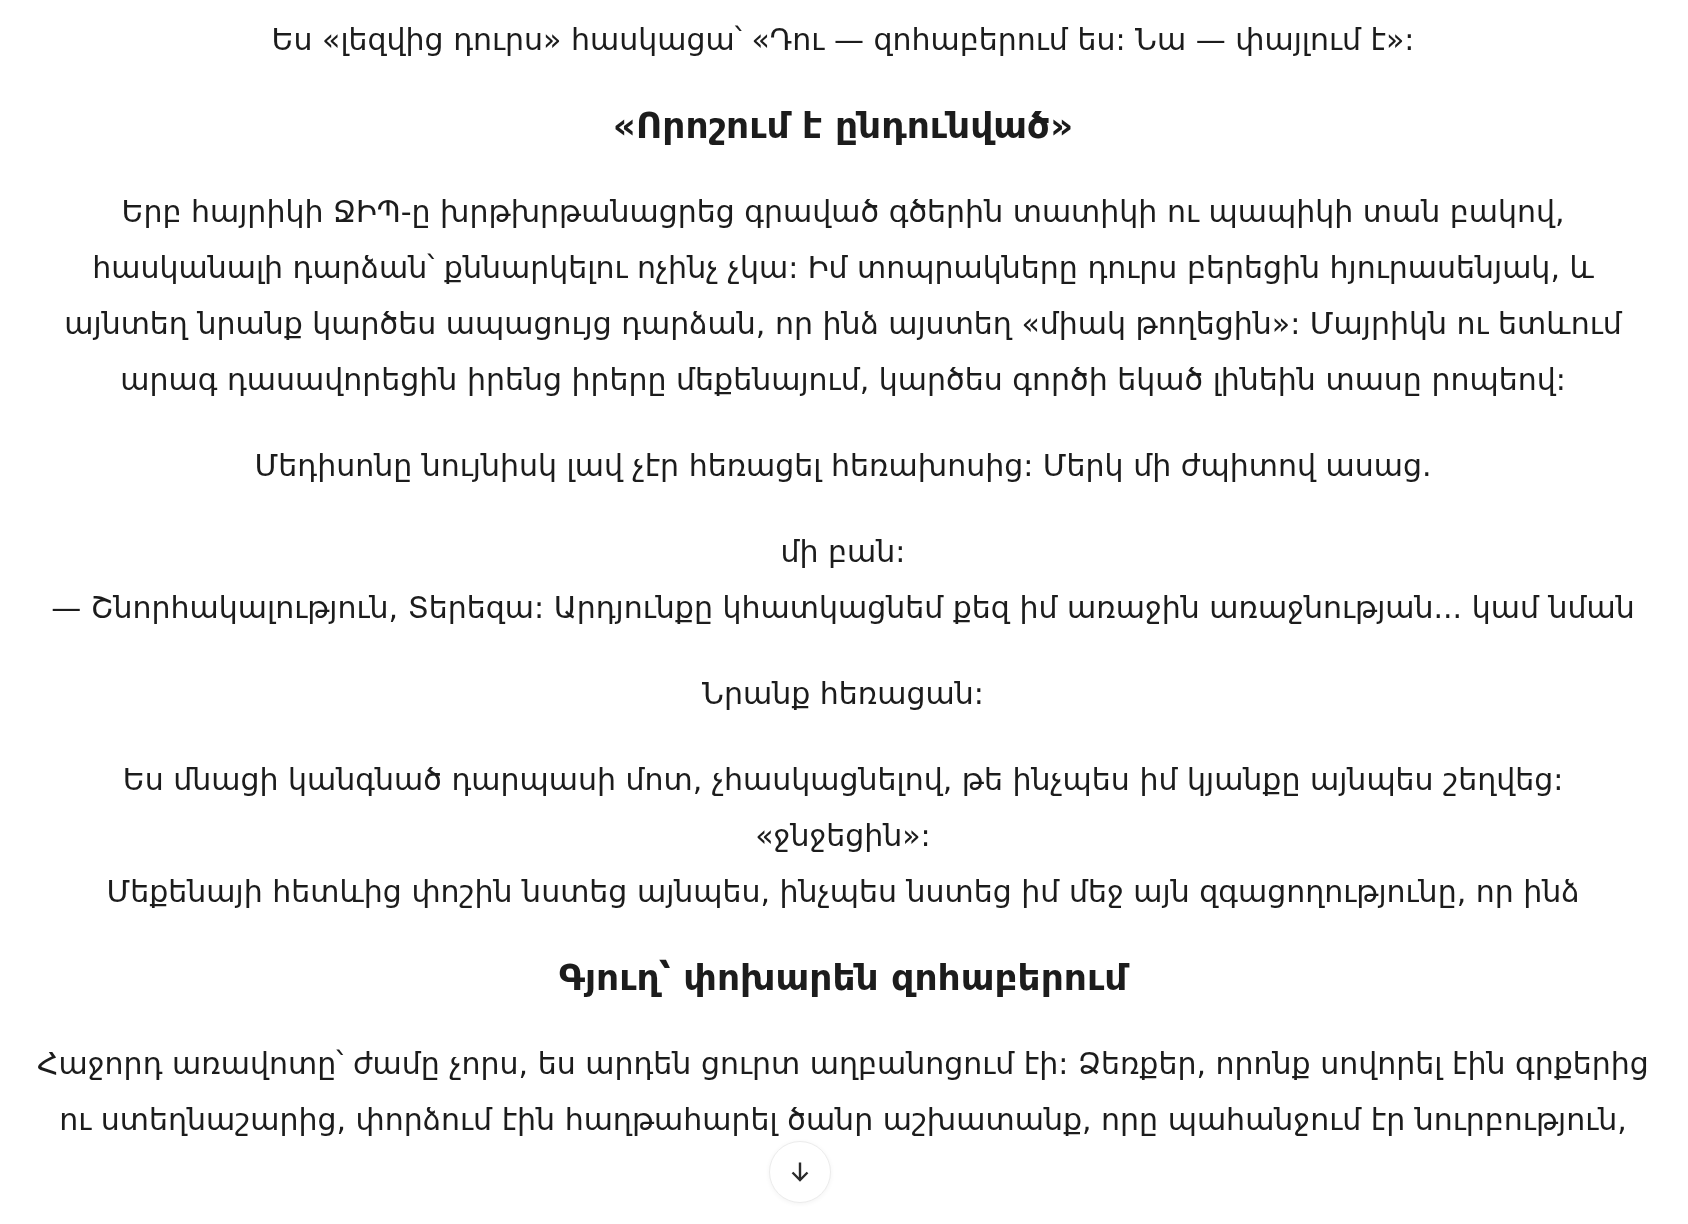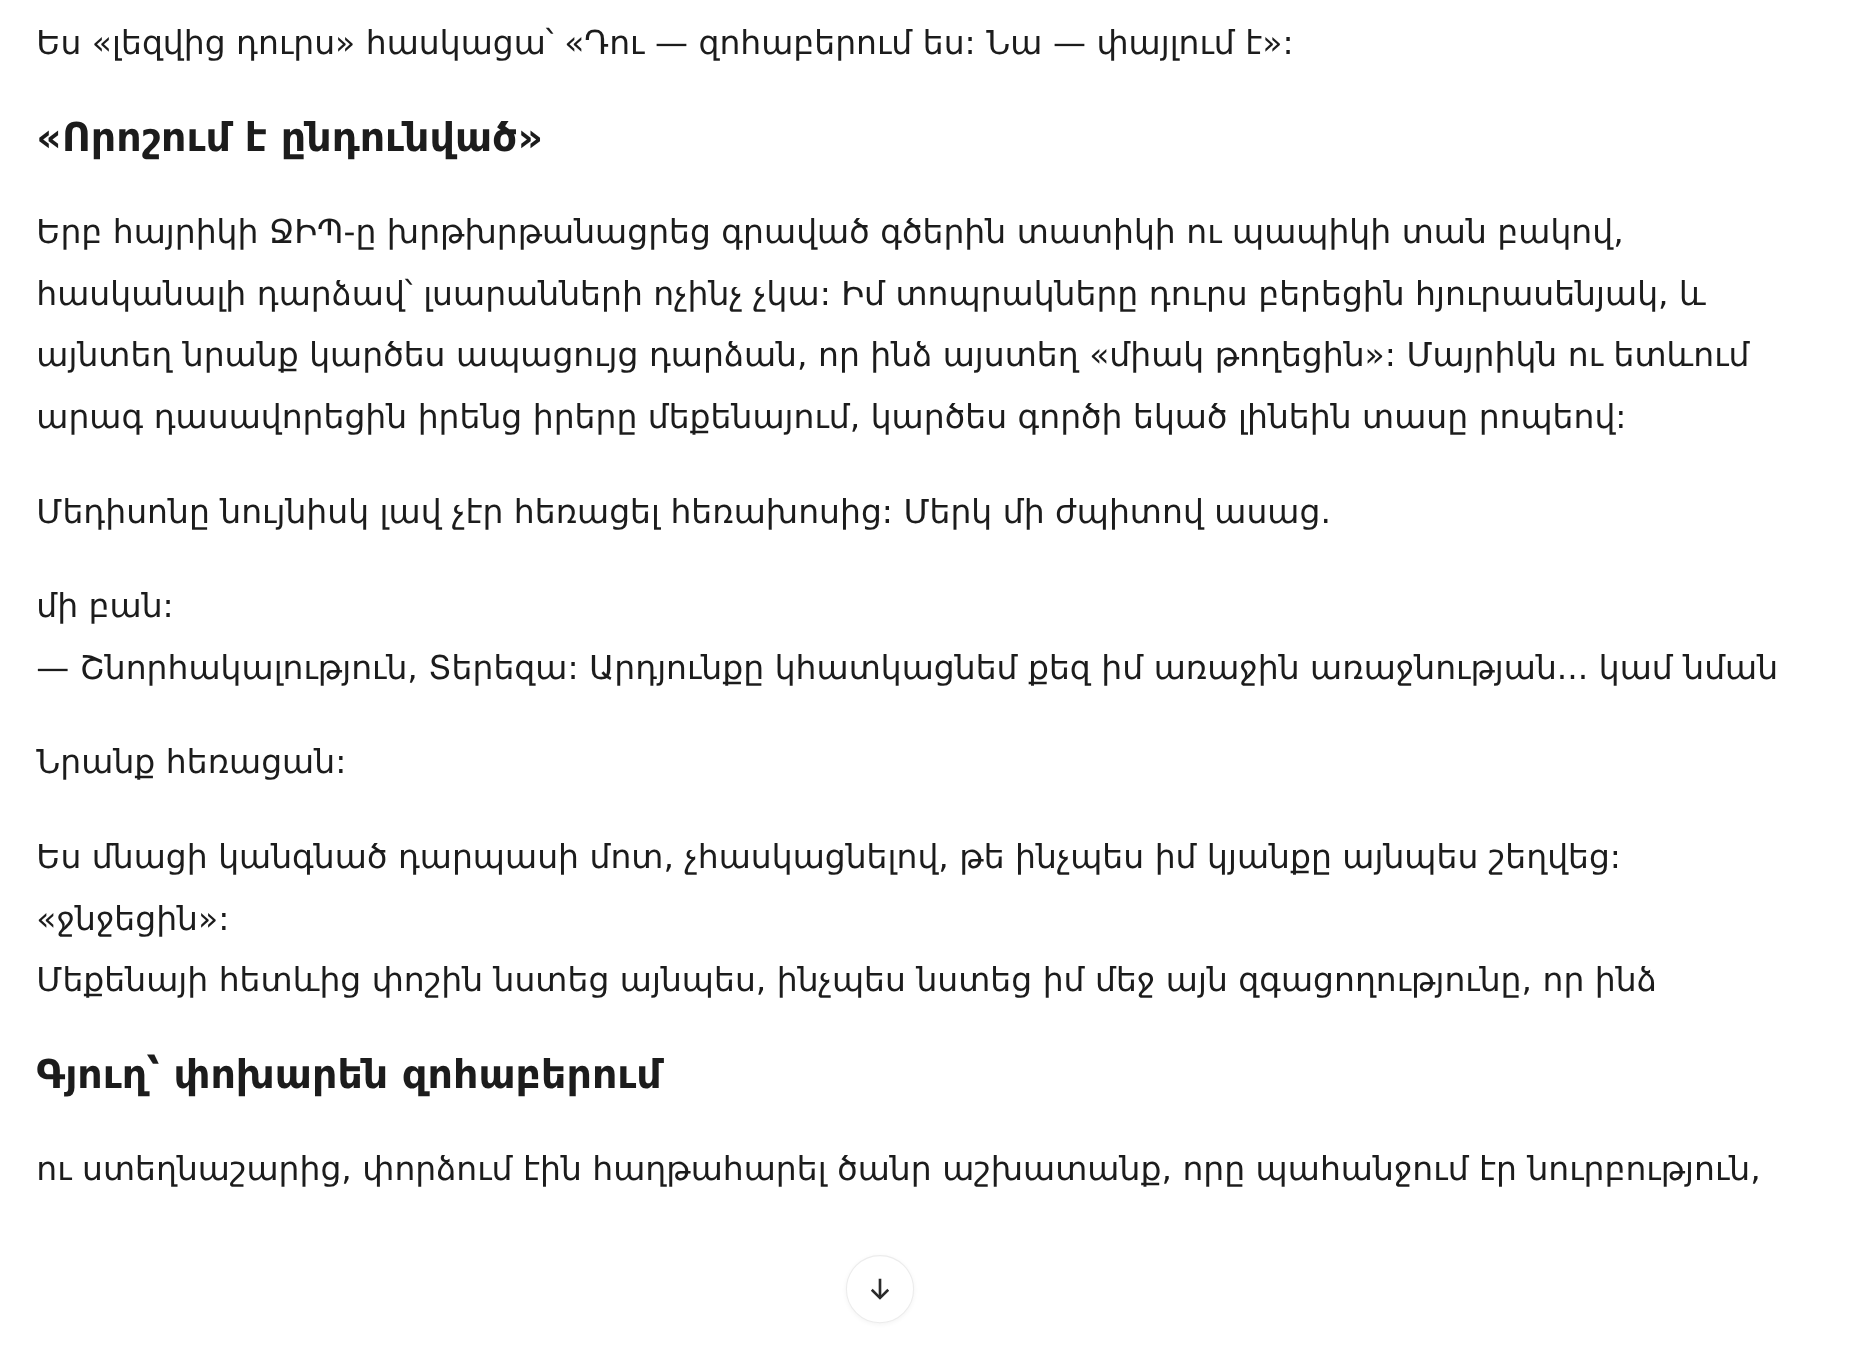--- a/index.html
+++ b/index.html
@@ -13,20 +13,21 @@
     overflow: hidden;
     position: relative;
     font-family: "DejaVu Sans", sans-serif;
     color: #1c1c1c;
   }
   .page {
     width: 1620px;
     padding: 12px 0 0 33px;
     font-size: 30px;
     line-height: 56px;
+    text-align: center;
   }
   .line {
     display: block;
     white-space: nowrap;
   }
   .para {
     margin: 0 0 30px 0;
     font-weight: 400;
   }
   .heading {
@@ -63,21 +64,21 @@
   <p class="para">
     <span class="line">Ես «լեզվից դուրս» հասկացա՝ «Դու — զոհաբերում ես: Նա — փայլում է»:</span>
   </p>
 
   <h2 class="heading">
     <span class="line">«Որոշում է ընդունված»</span>
   </h2>
 
   <p class="para">
     <span class="line">Երբ հայրիկի ՋԻՊ-ը խրթխրթանացրեց գրաված գծերին տատիկի ու պապիկի տան բակով,</span>
-    <span class="line">հասկանալի դարձավ՝ լսարանների ոչինչ չկա: Իմ տոպրակները դուրս բերեցին հյուրասենյակ, և</span>
+    <span class="line">հասկանալի դարձան՝ քննարկելու ոչինչ չկա: Իմ տոպրակները դուրս բերեցին հյուրասենյակ, և</span>
     <span class="line">այնտեղ նրանք կարծես ապացույց դարձան, որ ինձ այստեղ «միակ թողեցին»: Մայրիկն ու ետևում</span>
     <span class="line">արագ դասավորեցին իրենց իրերը մեքենայում, կարծես գործի եկած լինեին տասը րոպեով:</span>
   </p>
 
   <p class="para">
     <span class="line">Մեդիսոնը նույնիսկ լավ չէր հեռացել հեռախոսից: Մերկ մի ժպիտով ասաց.</span>
   </p>
 
   <p class="para">
     <span class="line">մի բան:</span>
@@ -92,20 +93,21 @@
     <span class="line">Ես մնացի կանգնած դարպասի մոտ, չհասկացնելով, թե ինչպես իմ կյանքը այնպես շեղվեց:</span>
     <span class="line">«ջնջեցին»:</span>
     <span class="line">Մեքենայի հետևից փոշին նստեց այնպես, ինչպես նստեց իմ մեջ այն զգացողությունը, որ ինձ</span>
   </p>
 
   <h2 class="heading">
     <span class="line">Գյուղ՝ փոխարեն զոհաբերում</span>
   </h2>
 
   <p class="para">
+    <span class="line">Հաջորդ առավոտը՝ ժամը չորս, ես արդեն ցուրտ աղբանոցում էի: Ձեռքեր, որոնք սովորել էին գրքերից</span>
     <span class="line">ու ստեղնաշարից, փորձում էին հաղթահարել ծանր աշխատանք, որը պահանջում էր նուրբություն,</span>
   </p>
 
 </div>
 
 <button class="scroll-btn">
   <svg width="30" height="30" viewBox="0 0 30 30">
     <path d="M15 5.5 L15 23" stroke="#2b2b2b" stroke-width="2.4" fill="none"></path>
     <path d="M7.5 15.5 L15 23 L22.5 15.5" stroke="#2b2b2b" stroke-width="2.4" fill="none"></path>
   </svg>

